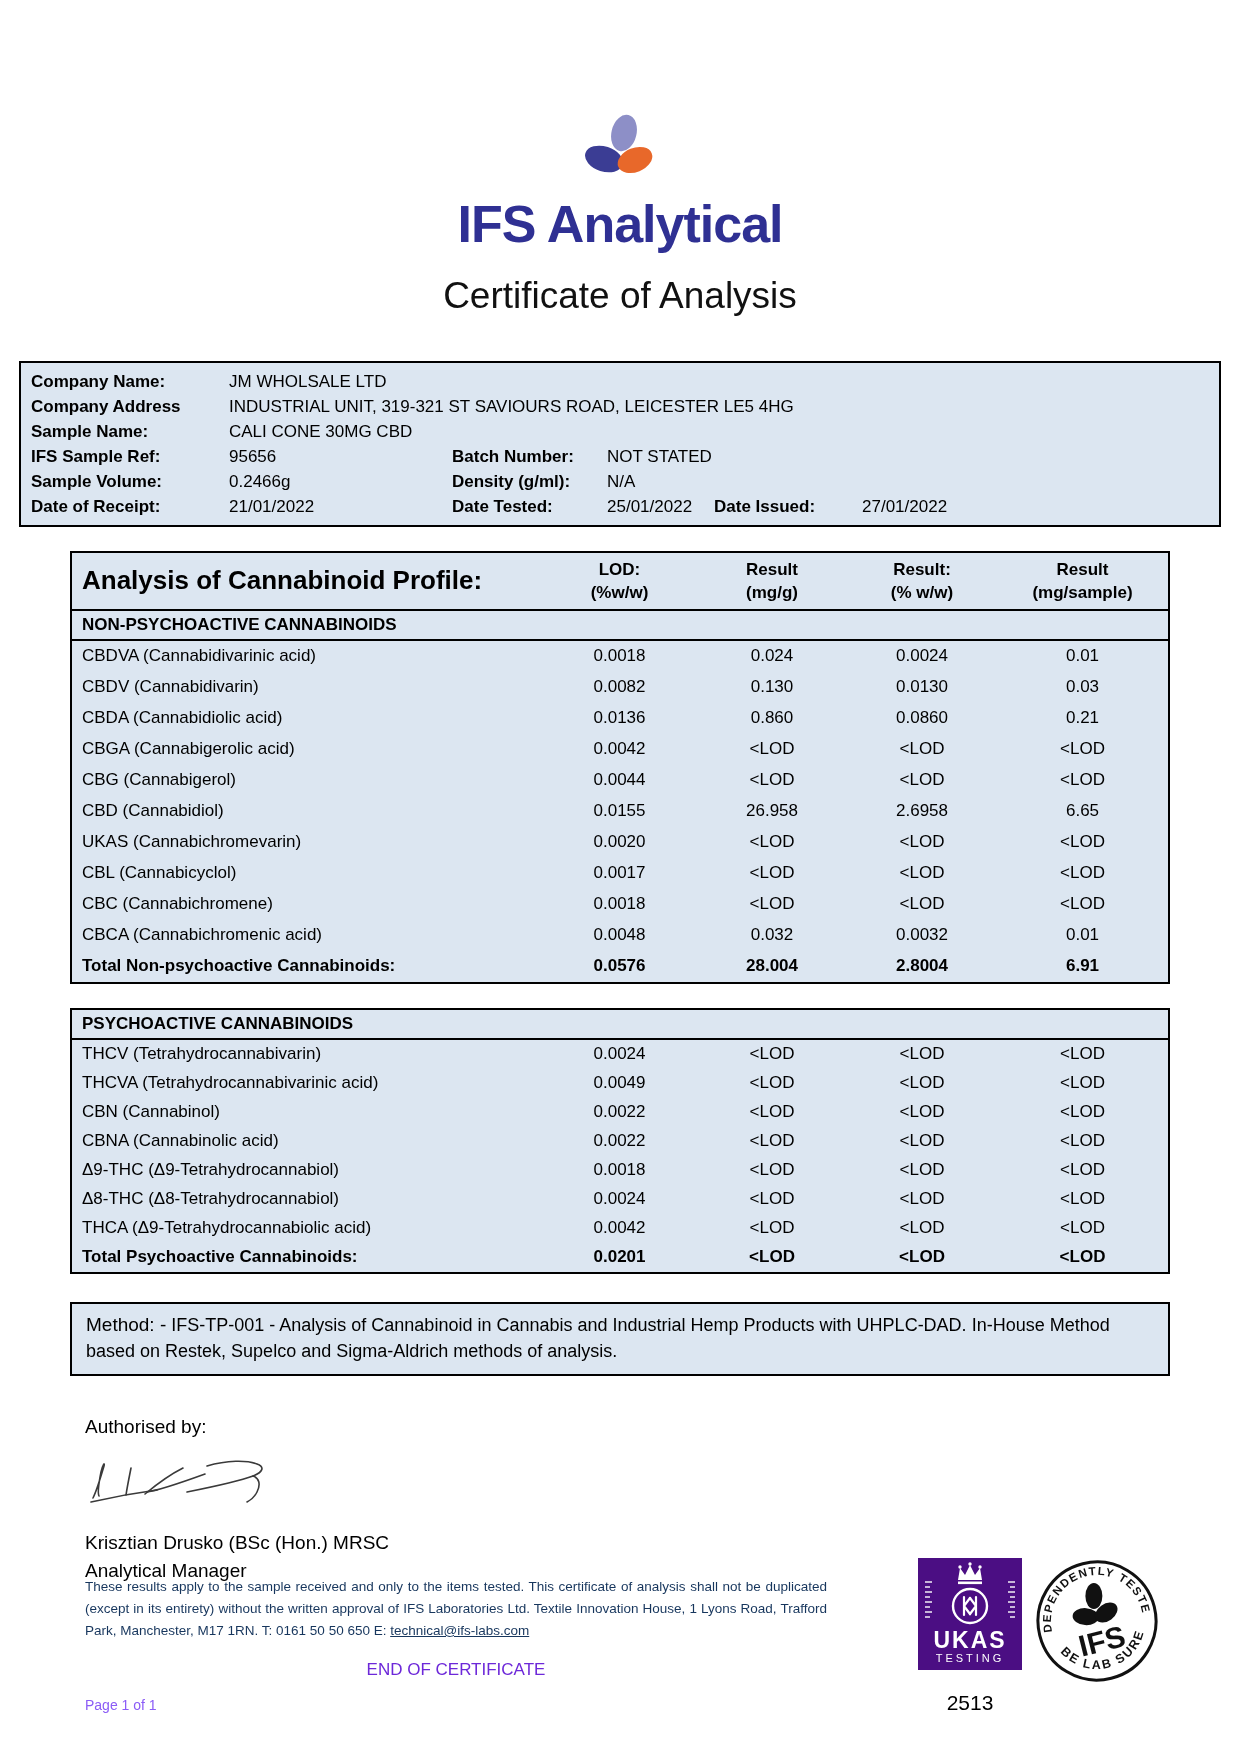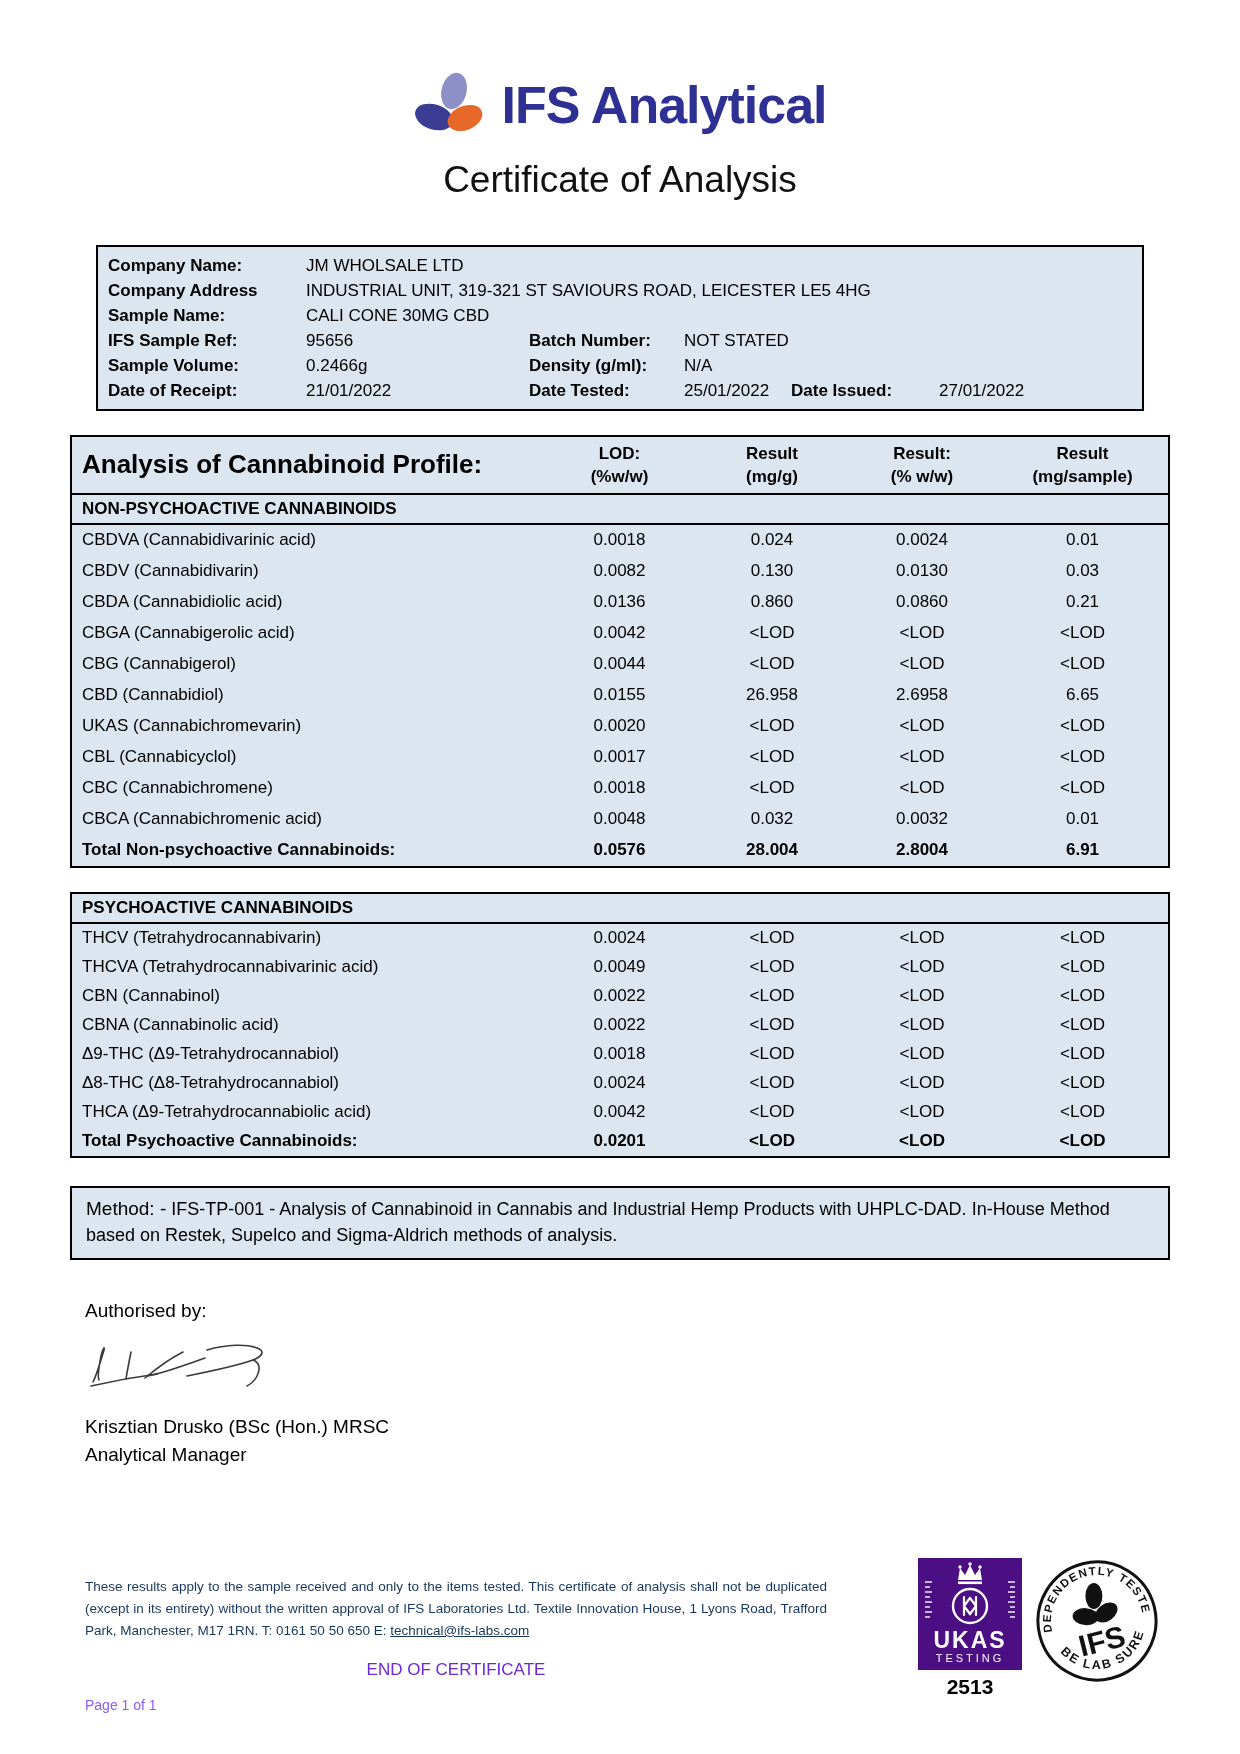--- a/index.html
+++ b/index.html
@@ -1,25 +1,25 @@
 <!DOCTYPE html>
 <html><head>
 <meta charset="utf-8">
 <style>
   * { margin:0; padding:0; box-sizing:border-box; }
   body { background:#ffffff; font-family:"Liberation Sans", sans-serif; color:#000; }
   .page { position:relative; width:1240px; height:1754px; background:#fff; overflow:hidden; margin:0 auto; }
 
   
-  .logo-row { padding-top:72px; display:flex; justify-content:center; align-items:center; gap:14px; }
+  .logo-row { padding-top:114px; display:flex; justify-content:center; align-items:center; gap:14px;flex-direction:column; }
   .brand-text { font-size:52px; font-weight:bold; color:#2f3093; letter-spacing:-1px; }
   .doc-title { text-align:center; font-size:37px; margin-top:21px; color:#111; }
 
   
-  .info-table { width:1048px; margin:44px auto 0; background:#dce6f1; border:2px solid #000; padding:6px 0 6px 0; }
+  .info-table { width:1202px; margin:44px auto 0; background:#dce6f1; border:2px solid #000; padding:6px 0 6px 0; }
   .i-row { display:grid; grid-template-columns:198px 223px 155px 107px 148px auto; padding:0 10px; min-height:25px; align-items:center; font-size:17px; }
   .i-row .lbl { font-weight:bold; }
   .span-rest { grid-column:2 / -1; }
   .span-2rest { grid-column:4 / -1; }
 
   
   .ctable { width:1100px; margin:24px auto 0; background:#dce6f1; border:2px solid #000; }
   .t-head { display:grid; grid-template-columns:470px 155px 150px 150px 171px; border-bottom:2px solid #000; }
   .t-head .title { font-size:26px; font-weight:bold; display:flex; align-items:center; padding-left:10px; }
   .t-head .colh { font-size:17px; font-weight:bold; text-align:center; padding:6px 2px 4px; line-height:1.35; }
@@ -39,21 +39,21 @@
   .sig { margin:12px 0 2px 2px; }
   .auth-name { margin-top:14px; font-size:19px; line-height:1.5; }
 
   
   .disclaimer { position:absolute; left:85px; top:1576px; width:742px; font-size:13.5px; line-height:1.62; color:#17365d; text-align:justify; }
   .disclaimer .email { text-decoration:underline; color:#17365d; cursor:pointer; }
   .end-cert { position:absolute; left:85px; top:1660px; width:742px; text-align:center; font-size:17px; color:#6d28d9; }
   .page-num { position:absolute; left:85px; top:1697px; font-size:14px; color:#8b5cf6; }
 
   .ukas-wrap { position:absolute; left:918px; top:1558px; width:104px; text-align:center; }
-  .ukas-num { font-size:21px; font-weight:bold; margin-top:1px; color:#000; }
+  .ukas-num { font-size:21px; font-weight:normal; margin-top:17px; color:#000; }
   .stamp-wrap { position:absolute; left:1034px; top:1558px; }
 </style>
 </head>
 <body>
 
 <div class="page">
 
   <div class="logo-row">
     <svg width="74" height="66" viewBox="0 0 74 66" aria-hidden="true">
       <ellipse cx="41" cy="19" rx="12.5" ry="18.5" fill="#8d8fc7" transform="rotate(14 41 19)"></ellipse>

